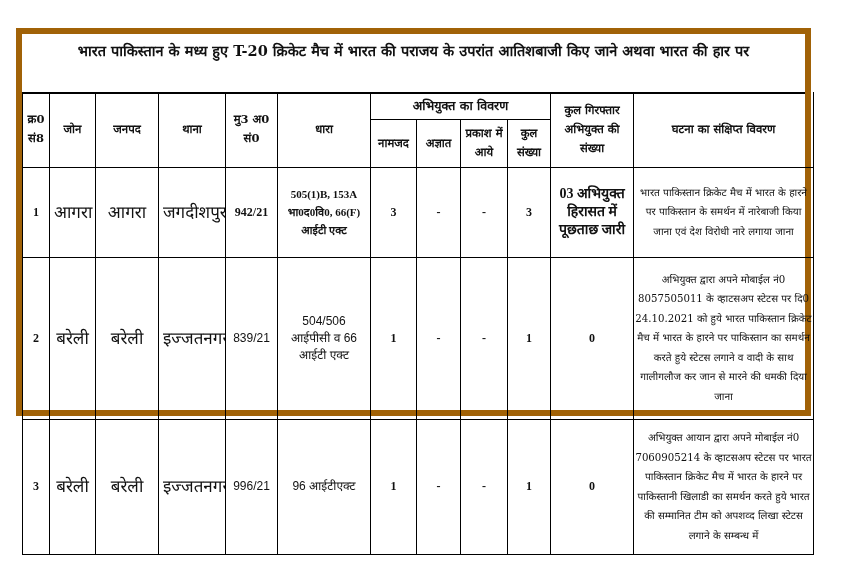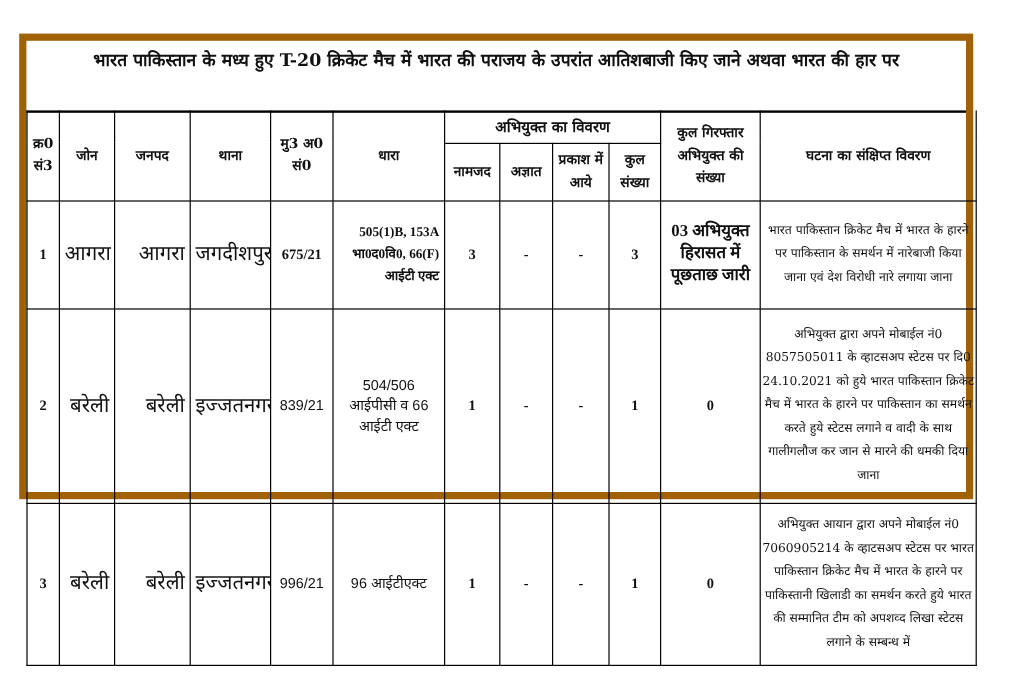--- a/index.html
+++ b/index.html
@@ -11,21 +11,21 @@
            border-bottom: 2px solid #000; box-sizing: border-box;
            text-align: center; font-weight: bold; font-size: 14.5px; line-height: 24px;
            padding-top: 5px; }
   table { position: absolute; left: 0; top: 58px; border-collapse: collapse;
           table-layout: fixed; width: 791px; }
   td, th { border: 1.5px solid #000; padding: 0 4px; vertical-align: middle;
            text-align: center; overflow: hidden; }
   th { font-weight: bold; font-size: 11.5px; line-height: 19px; }
   td { font-size: 17px; line-height: 17px; }
   .bold { font-weight: bold; font-family: "Liberation Serif", serif; font-size: 12px; }
-  .left { text-align: right; }
+  .left { text-align: center; }
   .sans { font-family: "Liberation Sans", sans-serif; font-size: 12px; }
   .desc { font-size: 10.2px; line-height: 19.5px; padding: 0 1px; margin-left: 19px; }
   .noborder-top { border-top: none; }
 </style>
 </head>
 <body>
 
 <div class="doc">
   <div class="title">
     <div>भारत पाकिस्तान के मध्य हुए T-20 क्रिकेट मैच में भारत की पराजय के उपरांत आतिशबाजी किए जाने अथवा भारत की हार पर</div>
@@ -41,21 +41,21 @@
       <col style="width:93px">
       <col style="width:46px">
       <col style="width:44px">
       <col style="width:47px">
       <col style="width:43px">
       <col style="width:83px">
       <col style="width:180px">
     </colgroup>
     <thead>
       <tr style="height:27px">
-        <th rowspan="2" class="noborder-top">क्र0 सं3</th>
+        <th rowspan="2" class="noborder-top">क्र0 सं8</th>
         <th rowspan="2" class="noborder-top">जोन</th>
         <th rowspan="2" class="noborder-top">जनपद</th>
         <th rowspan="2" class="noborder-top">थाना</th>
         <th rowspan="2" class="noborder-top">मु3 अ0 सं0</th>
         <th rowspan="2" class="noborder-top">धारा</th>
         <th colspan="4" class="noborder-top" style="font-size:12.5px">अभियुक्त का विवरण</th>
         <th rowspan="2" class="noborder-top">कुल गिरफ्तार अभियुक्त की संख्या</th>
         <th rowspan="2" class="noborder-top">घटना का संक्षिप्त विवरण</th>
       </tr>
       <tr style="height:48px">
@@ -64,21 +64,21 @@
         <th>प्रकाश में आये</th>
         <th>कुल संख्या</th>
       </tr>
     </thead>
     <tbody>
       <tr style="height:90px">
         <td class="bold">1</td>
         <td class="left">आगरा</td>
         <td class="left">आगरा</td>
         <td class="left">जगदीशपुरा</td>
-        <td class="bold">675/21</td>
+        <td class="bold">942/21</td>
         <td class="left bold" style="font-size:11px;line-height:18px">505(1)B, 153A भा0द0वि0, 66(F) आईटी एक्ट</td>
         <td class="bold">3</td>
         <td class="bold">-</td>
         <td class="bold">-</td>
         <td class="bold">3</td>
         <td class="bold" style="font-size:14px;line-height:18px">03 अभियुक्त हिरासत में पूछताछ जारी</td>
         <td class="desc">भारत पाकिस्तान क्रिकेट मैच में भारत के हारने पर पाकिस्तान के समर्थन में नारेबाजी किया जाना एवं देश विरोधी नारे लगाया जाना</td>
       </tr>
       <tr style="height:162px">
         <td class="bold">2</td>

